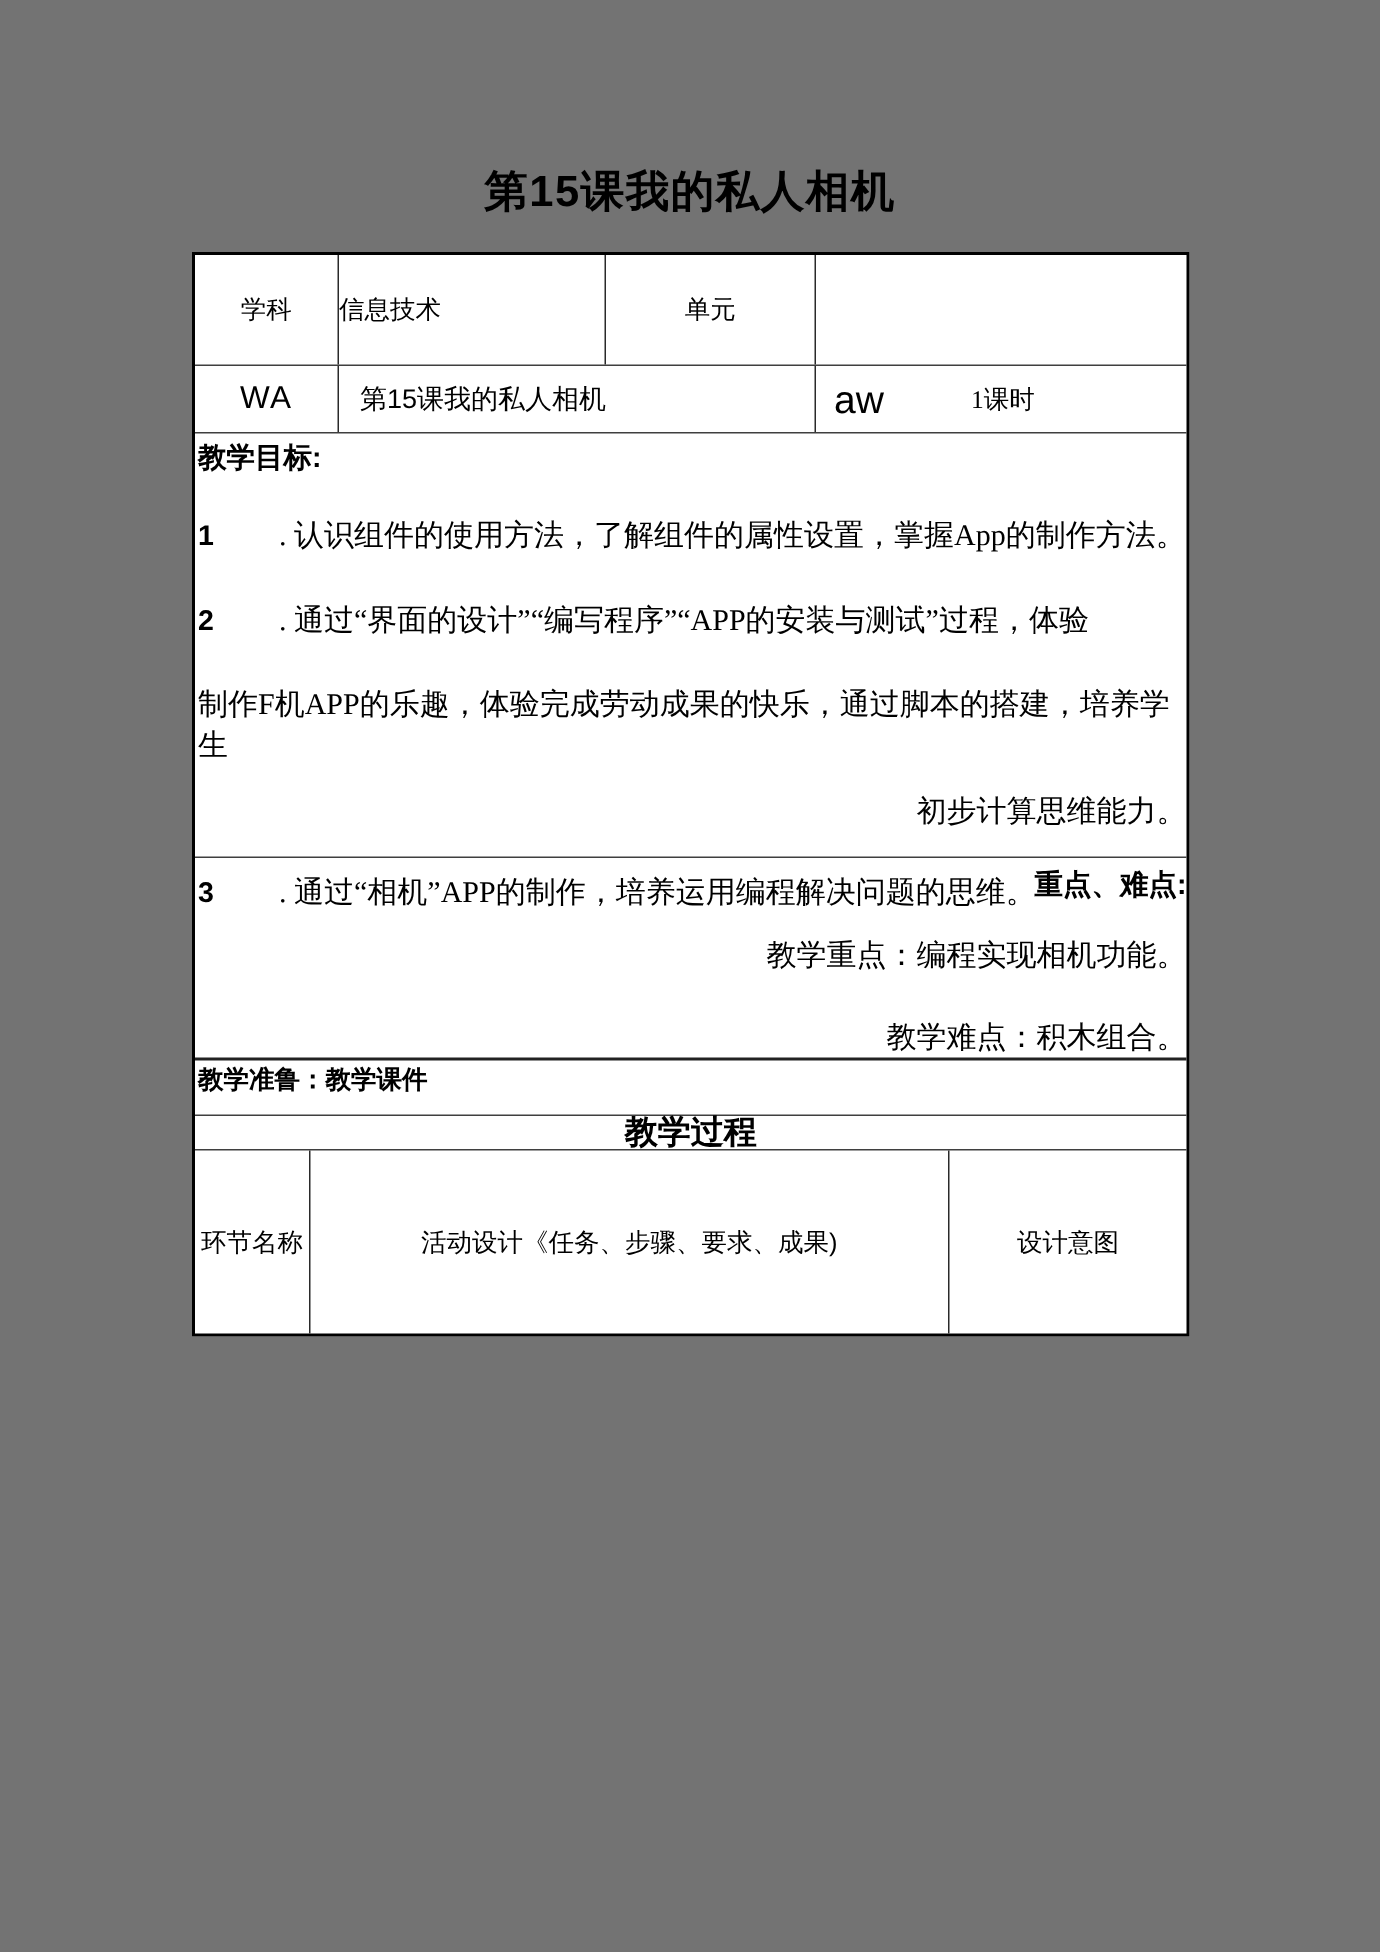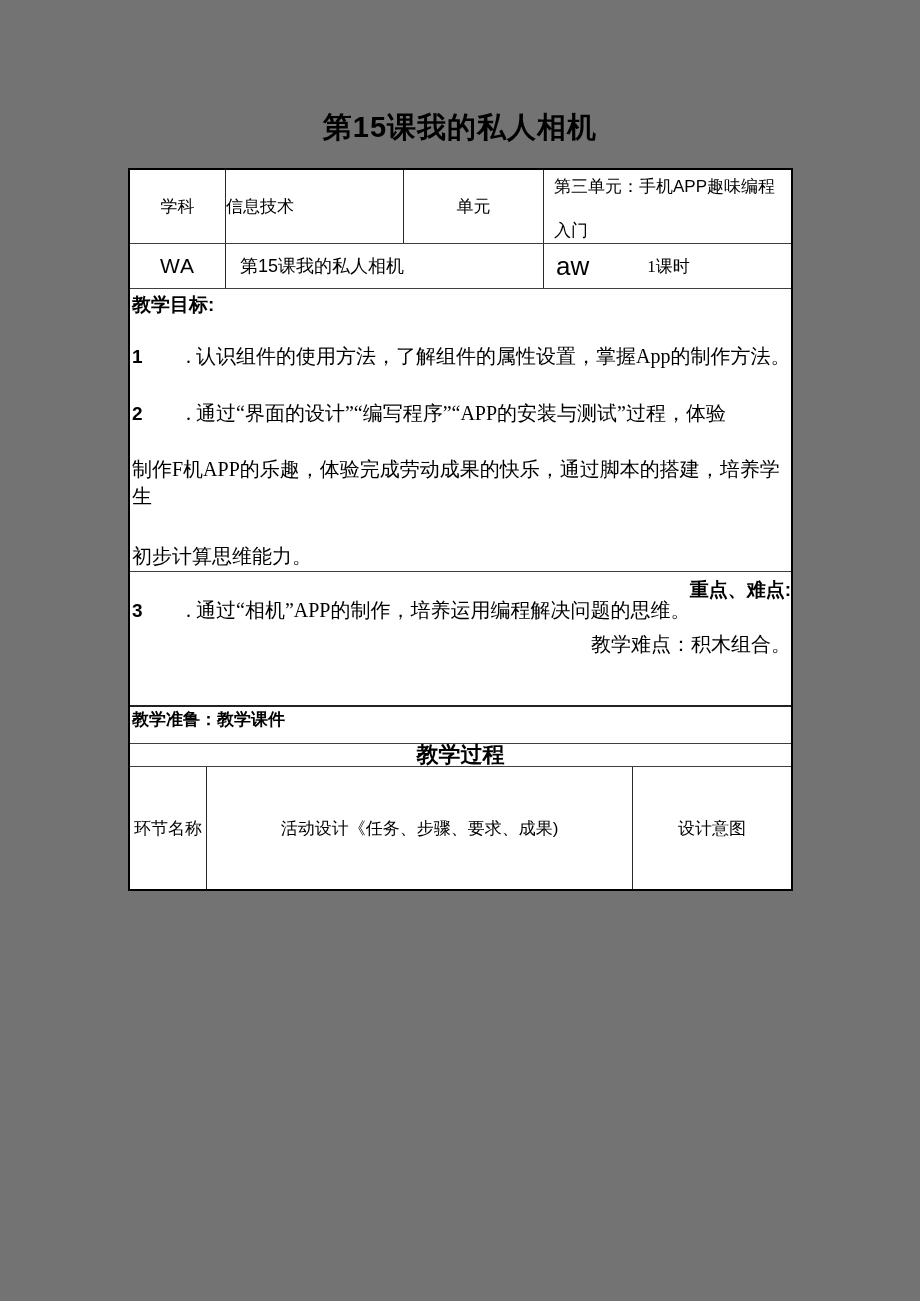--- a/index.html
+++ b/index.html
@@ -39,21 +39,21 @@
 
   .block { border-bottom: 1px solid #3f3f3f; padding-left: 2px; }
   .objectives { height: 280px; }
   .sec-header { font-size: 19px; font-weight: bold; font-family: "Liberation Sans", sans-serif; }
   .obj-header { margin-top: 3px; }
   .obj-line { display: flex; align-items: baseline; }
   .obj-num { width: 54px; flex: 0 0 54px; font-weight: bold; font-size: 19px; font-family: "Liberation Sans", sans-serif; }
   .m25 { margin-top: 25px; }
   .m30 { margin-top: 30px; }
   .m29 { margin-top: 29px; }
-  .m17 { margin-top: 33px; }
+  .m17 { margin-top: 17px; text-align: right; }
   .m27 { margin-top: 27px; }
 
   .keypoints { height: 130px; border-bottom: 2px solid #222; text-align: right; }
   .kp-header { margin-top: 5px; }
   .kp-line1 { margin-top: 20px; }
   .kp-line2 { margin-top: 28px; }
 
   .prep { height: 37px; font-size: 17px; font-weight: 600; line-height: 25px; font-family: "Liberation Sans", sans-serif; }
   .proc-header {
     height: 23px; text-align: center; font-size: 22px; font-weight: 600;
@@ -67,24 +67,20 @@
 <div class="page">
 
   <h1 class="doc-title">第15课我的私人相机</h1>
 
   <div class="tbl">
 
     <div class="grid r1">
       <div class="cell b-r vc hc heiti">学科</div>
       <div class="cell b-r vc heiti">信息技术</div>
       <div class="cell b-r vc hc heiti">单元</div>
-      <div class="cell unit-cell heiti">
-        <div>第三单元：手机APP趣味编程</div>
-        <div class="unit-line2">入门</div>
-      </div>
     </div>
 
     <div class="grid r2">
       <div class="cell b-r vc hc heiti wa-cell">WA</div>
       <div class="cell b-r vc heiti lesson-cell">第15课我的私人相机</div>
       <div class="cell duration-cell">
         <span class="aw">aw</span>
         <span class="hours">1课时</span>
       </div>
     </div>
@@ -102,20 +98,21 @@
       <div class="songti m29">制作F机APP的乐趣，体验完成劳动成果的快乐，通过脚本的搭建，培养学生</div>
       <div class="songti m17">初步计算思维能力。</div>
       <div class="obj-line m27">
         <span class="obj-num">3</span>
         <span class="songti">. 通过“相机”APP的制作，培养运用编程解决问题的思维。</span>
       </div>
     </div>
 
     <div class="block keypoints">
       <div class="sec-header kp-header">重点、难点:</div>
+      <div class="songti kp-line1">教学重点：编程实现相机功能。</div>
       <div class="songti kp-line2">教学难点：积木组合。</div>
     </div>
 
     <div class="block prep">教学准鲁：教学课件</div>
 
     <div class="proc-header">教学过程</div>
 
     <div class="grid r7">
       <div class="cell b-r vc hc heiti">环节名称</div>
       <div class="cell b-r vc hc heiti">活动设计《任务、步骤、要求、成果)</div>

